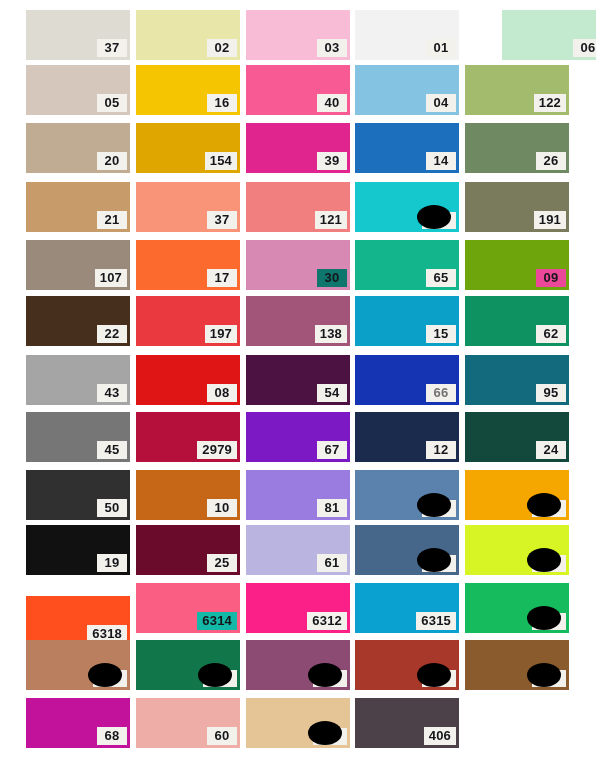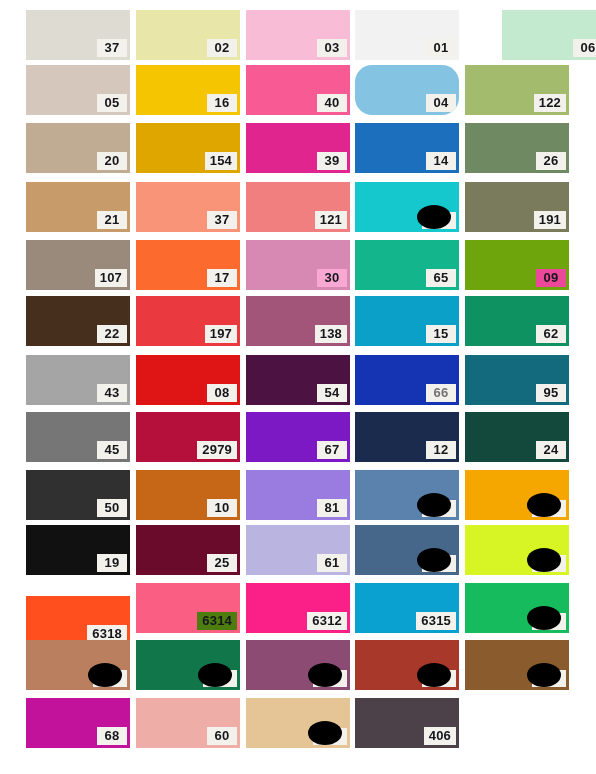--- a/index.html
+++ b/index.html
@@ -76,21 +76,21 @@
       <div class="label" style="background: rgb(242, 241, 236); color: rgb(21, 22, 26);">05</div>
     </div>
     <div class="swatch" style="left: 136px; top: 65px; width: 104px; height: 50px;">
       <div class="fiber" style="background: linear-gradient(rgb(246, 197, 2), rgb(246, 197, 2)), repeating-linear-gradient(92deg, rgba(255, 255, 255, 0.22) 0px, rgba(255, 255, 255, 0.22) 2px, rgba(0, 0, 0, 0.16) 2px, rgba(0, 0, 0, 0.16) 4px), repeating-linear-gradient(87deg, rgba(255, 255, 255, 0.13) 0px, rgba(255, 255, 255, 0.13) 3px, rgba(0, 0, 0, 0.11) 3px, rgba(0, 0, 0, 0.11) 7px), repeating-linear-gradient(178deg, rgba(255, 255, 255, 0.1) 0px, rgba(255, 255, 255, 0.1) 1px, rgba(0, 0, 0, 0.1) 1px, rgba(0, 0, 0, 0.1) 3px) rgb(246, 197, 2);"></div>
       <div class="label" style="background: rgb(242, 241, 236); color: rgb(21, 22, 26);">16</div>
     </div>
     <div class="swatch" style="left: 246px; top: 65px; width: 104px; height: 50px;">
       <div class="fiber" style="background: linear-gradient(rgb(248, 90, 148), rgb(248, 90, 148)), repeating-linear-gradient(92deg, rgba(255, 255, 255, 0.22) 0px, rgba(255, 255, 255, 0.22) 2px, rgba(0, 0, 0, 0.16) 2px, rgba(0, 0, 0, 0.16) 4px), repeating-linear-gradient(87deg, rgba(255, 255, 255, 0.13) 0px, rgba(255, 255, 255, 0.13) 3px, rgba(0, 0, 0, 0.11) 3px, rgba(0, 0, 0, 0.11) 7px), repeating-linear-gradient(178deg, rgba(255, 255, 255, 0.1) 0px, rgba(255, 255, 255, 0.1) 1px, rgba(0, 0, 0, 0.1) 1px, rgba(0, 0, 0, 0.1) 3px) rgb(248, 90, 148);"></div>
       <div class="label" style="background: rgb(242, 241, 236); color: rgb(21, 22, 26);">40</div>
     </div>
-    <div class="swatch" style="left: 355px; top: 65px; width: 104px; height: 50px; border-radius: 17px;">
+    <div class="swatch" style="left: 355px; top: 65px; width: 104px; height: 50px;">
       <div class="fiber" style="background: linear-gradient(rgb(132, 196, 226), rgb(132, 196, 226)), repeating-linear-gradient(92deg, rgba(255, 255, 255, 0.22) 0px, rgba(255, 255, 255, 0.22) 2px, rgba(0, 0, 0, 0.16) 2px, rgba(0, 0, 0, 0.16) 4px), repeating-linear-gradient(87deg, rgba(255, 255, 255, 0.13) 0px, rgba(255, 255, 255, 0.13) 3px, rgba(0, 0, 0, 0.11) 3px, rgba(0, 0, 0, 0.11) 7px), repeating-linear-gradient(178deg, rgba(255, 255, 255, 0.1) 0px, rgba(255, 255, 255, 0.1) 1px, rgba(0, 0, 0, 0.1) 1px, rgba(0, 0, 0, 0.1) 3px) rgb(132, 196, 226);"></div>
       <div class="label" style="background: rgb(242, 241, 236); color: rgb(21, 22, 26);">04</div>
     </div>
     <div class="swatch" style="left: 465px; top: 65px; width: 104px; height: 50px;">
       <div class="fiber" style="background: linear-gradient(rgb(163, 187, 109), rgb(163, 187, 109)), repeating-linear-gradient(92deg, rgba(255, 255, 255, 0.22) 0px, rgba(255, 255, 255, 0.22) 2px, rgba(0, 0, 0, 0.16) 2px, rgba(0, 0, 0, 0.16) 4px), repeating-linear-gradient(87deg, rgba(255, 255, 255, 0.13) 0px, rgba(255, 255, 255, 0.13) 3px, rgba(0, 0, 0, 0.11) 3px, rgba(0, 0, 0, 0.11) 7px), repeating-linear-gradient(178deg, rgba(255, 255, 255, 0.1) 0px, rgba(255, 255, 255, 0.1) 1px, rgba(0, 0, 0, 0.1) 1px, rgba(0, 0, 0, 0.1) 3px) rgb(163, 187, 109);"></div>
       <div class="label" style="background: rgb(242, 241, 236); color: rgb(21, 22, 26);">122</div>
     </div>
     <div class="swatch" style="left: 26px; top: 123px; width: 104px; height: 50px;">
       <div class="fiber" style="background: linear-gradient(rgb(192, 171, 147), rgb(192, 171, 147)), repeating-linear-gradient(92deg, rgba(255, 255, 255, 0.22) 0px, rgba(255, 255, 255, 0.22) 2px, rgba(0, 0, 0, 0.16) 2px, rgba(0, 0, 0, 0.16) 4px), repeating-linear-gradient(87deg, rgba(255, 255, 255, 0.13) 0px, rgba(255, 255, 255, 0.13) 3px, rgba(0, 0, 0, 0.11) 3px, rgba(0, 0, 0, 0.11) 7px), repeating-linear-gradient(178deg, rgba(255, 255, 255, 0.1) 0px, rgba(255, 255, 255, 0.1) 1px, rgba(0, 0, 0, 0.1) 1px, rgba(0, 0, 0, 0.1) 3px) rgb(192, 171, 147);"></div>
       <div class="label" style="background: rgb(242, 241, 236); color: rgb(21, 22, 26);">20</div>
@@ -135,21 +135,21 @@
     <div class="swatch" style="left: 26px; top: 240px; width: 104px; height: 50px;">
       <div class="fiber" style="background: linear-gradient(rgb(154, 138, 124), rgb(154, 138, 124)), repeating-linear-gradient(92deg, rgba(255, 255, 255, 0.22) 0px, rgba(255, 255, 255, 0.22) 2px, rgba(0, 0, 0, 0.16) 2px, rgba(0, 0, 0, 0.16) 4px), repeating-linear-gradient(87deg, rgba(255, 255, 255, 0.13) 0px, rgba(255, 255, 255, 0.13) 3px, rgba(0, 0, 0, 0.11) 3px, rgba(0, 0, 0, 0.11) 7px), repeating-linear-gradient(178deg, rgba(255, 255, 255, 0.1) 0px, rgba(255, 255, 255, 0.1) 1px, rgba(0, 0, 0, 0.1) 1px, rgba(0, 0, 0, 0.1) 3px) rgb(154, 138, 124);"></div>
       <div class="label" style="background: rgb(242, 241, 236); color: rgb(21, 22, 26);">107</div>
     </div>
     <div class="swatch" style="left: 136px; top: 240px; width: 104px; height: 50px;">
       <div class="fiber" style="background: linear-gradient(rgb(252, 106, 45), rgb(252, 106, 45)), repeating-linear-gradient(92deg, rgba(255, 255, 255, 0.22) 0px, rgba(255, 255, 255, 0.22) 2px, rgba(0, 0, 0, 0.16) 2px, rgba(0, 0, 0, 0.16) 4px), repeating-linear-gradient(87deg, rgba(255, 255, 255, 0.13) 0px, rgba(255, 255, 255, 0.13) 3px, rgba(0, 0, 0, 0.11) 3px, rgba(0, 0, 0, 0.11) 7px), repeating-linear-gradient(178deg, rgba(255, 255, 255, 0.1) 0px, rgba(255, 255, 255, 0.1) 1px, rgba(0, 0, 0, 0.1) 1px, rgba(0, 0, 0, 0.1) 3px) rgb(252, 106, 45);"></div>
       <div class="label" style="background: rgb(242, 241, 236); color: rgb(21, 22, 26);">17</div>
     </div>
     <div class="swatch" style="left: 246px; top: 240px; width: 104px; height: 50px;">
       <div class="fiber" style="background: linear-gradient(rgb(215, 137, 180), rgb(215, 137, 180)), repeating-linear-gradient(92deg, rgba(255, 255, 255, 0.22) 0px, rgba(255, 255, 255, 0.22) 2px, rgba(0, 0, 0, 0.16) 2px, rgba(0, 0, 0, 0.16) 4px), repeating-linear-gradient(87deg, rgba(255, 255, 255, 0.13) 0px, rgba(255, 255, 255, 0.13) 3px, rgba(0, 0, 0, 0.11) 3px, rgba(0, 0, 0, 0.11) 7px), repeating-linear-gradient(178deg, rgba(255, 255, 255, 0.1) 0px, rgba(255, 255, 255, 0.1) 1px, rgba(0, 0, 0, 0.1) 1px, rgba(0, 0, 0, 0.1) 3px) rgb(215, 137, 180);"></div>
-      <div class="label" style="background: #f9a8d4; color: rgb(21, 22, 26);">30</div>
+      <div class="label" style="background: #0f766e; color: rgb(21, 22, 26);">30</div>
     </div>
     <div class="swatch" style="left: 355px; top: 240px; width: 104px; height: 50px;">
       <div class="fiber" style="background: linear-gradient(rgb(19, 181, 140), rgb(19, 181, 140)), repeating-linear-gradient(92deg, rgba(255, 255, 255, 0.22) 0px, rgba(255, 255, 255, 0.22) 2px, rgba(0, 0, 0, 0.16) 2px, rgba(0, 0, 0, 0.16) 4px), repeating-linear-gradient(87deg, rgba(255, 255, 255, 0.13) 0px, rgba(255, 255, 255, 0.13) 3px, rgba(0, 0, 0, 0.11) 3px, rgba(0, 0, 0, 0.11) 7px), repeating-linear-gradient(178deg, rgba(255, 255, 255, 0.1) 0px, rgba(255, 255, 255, 0.1) 1px, rgba(0, 0, 0, 0.1) 1px, rgba(0, 0, 0, 0.1) 3px) rgb(19, 181, 140);"></div>
       <div class="label" style="background: rgb(242, 241, 236); color: rgb(21, 22, 26);">65</div>
     </div>
     <div class="swatch" style="left: 465px; top: 240px; width: 104px; height: 50px;">
       <div class="fiber" style="background: linear-gradient(rgb(110, 165, 12), rgb(110, 165, 12)), repeating-linear-gradient(92deg, rgba(255, 255, 255, 0.22) 0px, rgba(255, 255, 255, 0.22) 2px, rgba(0, 0, 0, 0.16) 2px, rgba(0, 0, 0, 0.16) 4px), repeating-linear-gradient(87deg, rgba(255, 255, 255, 0.13) 0px, rgba(255, 255, 255, 0.13) 3px, rgba(0, 0, 0, 0.11) 3px, rgba(0, 0, 0, 0.11) 7px), repeating-linear-gradient(178deg, rgba(255, 255, 255, 0.1) 0px, rgba(255, 255, 255, 0.1) 1px, rgba(0, 0, 0, 0.1) 1px, rgba(0, 0, 0, 0.1) 3px) rgb(110, 165, 12);"></div>
       <div class="label" style="background: #ec4899; color: rgb(21, 22, 26);">09</div>
     </div>
     <div class="swatch" style="left: 26px; top: 296px; width: 104px; height: 50px;">
@@ -255,21 +255,21 @@
       <div class="fiber" style="background: linear-gradient(rgb(215, 245, 36), rgb(215, 245, 36)), repeating-linear-gradient(92deg, rgba(255, 255, 255, 0.22) 0px, rgba(255, 255, 255, 0.22) 2px, rgba(0, 0, 0, 0.16) 2px, rgba(0, 0, 0, 0.16) 4px), repeating-linear-gradient(87deg, rgba(255, 255, 255, 0.13) 0px, rgba(255, 255, 255, 0.13) 3px, rgba(0, 0, 0, 0.11) 3px, rgba(0, 0, 0, 0.11) 7px), repeating-linear-gradient(178deg, rgba(255, 255, 255, 0.1) 0px, rgba(255, 255, 255, 0.1) 1px, rgba(0, 0, 0, 0.1) 1px, rgba(0, 0, 0, 0.1) 3px) rgb(215, 245, 36);"></div>
       <div class="label" style="background: rgb(242, 241, 236); width: 34px; height: 17px;"></div>
     </div>
     <div class="redact" style="background: rgb(0, 0, 0); left: 527px; top: 548px; width: 34px; height: 24px;"></div>
     <div class="swatch" style="left: 26px; top: 596px; width: 104px; height: 50px;">
       <div class="fiber" style="background: linear-gradient(rgb(255, 79, 31), rgb(255, 79, 31)), repeating-linear-gradient(92deg, rgba(255, 255, 255, 0.22) 0px, rgba(255, 255, 255, 0.22) 2px, rgba(0, 0, 0, 0.16) 2px, rgba(0, 0, 0, 0.16) 4px), repeating-linear-gradient(87deg, rgba(255, 255, 255, 0.13) 0px, rgba(255, 255, 255, 0.13) 3px, rgba(0, 0, 0, 0.11) 3px, rgba(0, 0, 0, 0.11) 7px), repeating-linear-gradient(178deg, rgba(255, 255, 255, 0.1) 0px, rgba(255, 255, 255, 0.1) 1px, rgba(0, 0, 0, 0.1) 1px, rgba(0, 0, 0, 0.1) 3px) rgb(255, 79, 31);"></div>
       <div class="label" style="background: rgb(242, 241, 236); color: rgb(21, 22, 26);">6318</div>
     </div>
     <div class="swatch" style="left: 136px; top: 583px; width: 104px; height: 50px;">
       <div class="fiber" style="background: linear-gradient(rgb(251, 94, 131), rgb(251, 94, 131)), repeating-linear-gradient(92deg, rgba(255, 255, 255, 0.22) 0px, rgba(255, 255, 255, 0.22) 2px, rgba(0, 0, 0, 0.16) 2px, rgba(0, 0, 0, 0.16) 4px), repeating-linear-gradient(87deg, rgba(255, 255, 255, 0.13) 0px, rgba(255, 255, 255, 0.13) 3px, rgba(0, 0, 0, 0.11) 3px, rgba(0, 0, 0, 0.11) 7px), repeating-linear-gradient(178deg, rgba(255, 255, 255, 0.1) 0px, rgba(255, 255, 255, 0.1) 1px, rgba(0, 0, 0, 0.1) 1px, rgba(0, 0, 0, 0.1) 3px) rgb(251, 94, 131);"></div>
-      <div class="label" style="background: #4d7c0f; color: rgb(21, 22, 26);">6314</div>
+      <div class="label" style="background: #14b8a6; color: rgb(21, 22, 26);">6314</div>
     </div>
     <div class="swatch" style="left: 246px; top: 583px; width: 104px; height: 50px;">
       <div class="fiber" style="background: linear-gradient(rgb(250, 32, 136), rgb(250, 32, 136)), repeating-linear-gradient(92deg, rgba(255, 255, 255, 0.22) 0px, rgba(255, 255, 255, 0.22) 2px, rgba(0, 0, 0, 0.16) 2px, rgba(0, 0, 0, 0.16) 4px), repeating-linear-gradient(87deg, rgba(255, 255, 255, 0.13) 0px, rgba(255, 255, 255, 0.13) 3px, rgba(0, 0, 0, 0.11) 3px, rgba(0, 0, 0, 0.11) 7px), repeating-linear-gradient(178deg, rgba(255, 255, 255, 0.1) 0px, rgba(255, 255, 255, 0.1) 1px, rgba(0, 0, 0, 0.1) 1px, rgba(0, 0, 0, 0.1) 3px) rgb(250, 32, 136);"></div>
       <div class="label" style="background: rgb(242, 241, 236); color: rgb(21, 22, 26);">6312</div>
     </div>
     <div class="swatch" style="left: 355px; top: 583px; width: 104px; height: 50px;">
       <div class="fiber" style="background: linear-gradient(rgb(10, 160, 208), rgb(10, 160, 208)), repeating-linear-gradient(92deg, rgba(255, 255, 255, 0.22) 0px, rgba(255, 255, 255, 0.22) 2px, rgba(0, 0, 0, 0.16) 2px, rgba(0, 0, 0, 0.16) 4px), repeating-linear-gradient(87deg, rgba(255, 255, 255, 0.13) 0px, rgba(255, 255, 255, 0.13) 3px, rgba(0, 0, 0, 0.11) 3px, rgba(0, 0, 0, 0.11) 7px), repeating-linear-gradient(178deg, rgba(255, 255, 255, 0.1) 0px, rgba(255, 255, 255, 0.1) 1px, rgba(0, 0, 0, 0.1) 1px, rgba(0, 0, 0, 0.1) 3px) rgb(10, 160, 208);"></div>
       <div class="label" style="background: rgb(242, 241, 236); color: rgb(21, 22, 26);">6315</div>
     </div>
     <div class="swatch" style="left: 465px; top: 583px; width: 104px; height: 50px;">

